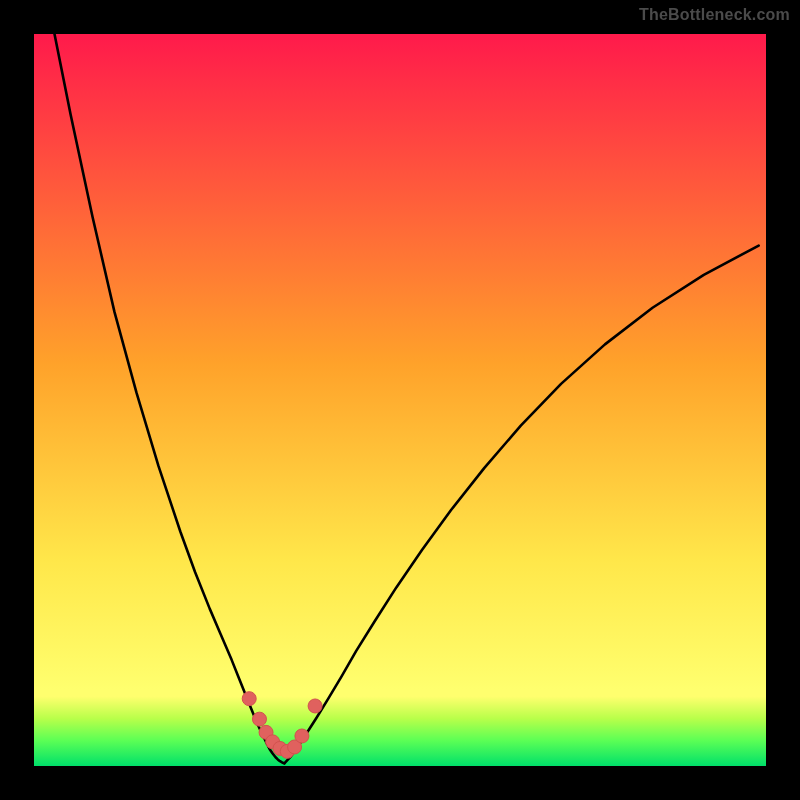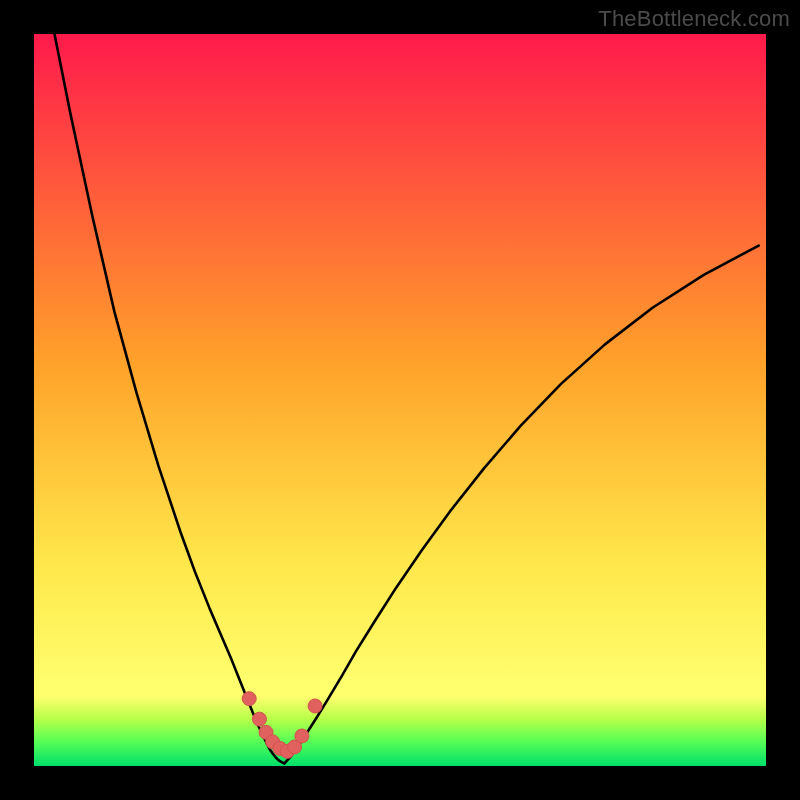--- a/index.html
+++ b/index.html
@@ -27,22 +27,22 @@
   svg.plot {
     display: block;
     width: 732px;
     height: 732px;
   }
   .watermark {
     position: absolute;
     top: 6px;
     right: 10px;
     color: #4b4b4b;
-    font-size: 22px;
-    font-weight: 400;
+    font-size: 16px;
+    font-weight: 700;
     letter-spacing: 0.2px;
     user-select: none;
   }
 </style>
 </head>
 <body>
 
 <div class="stage">
   <div class="plot-wrap">
     <svg class="plot" viewBox="0 0 732 732" preserveAspectRatio="none">

